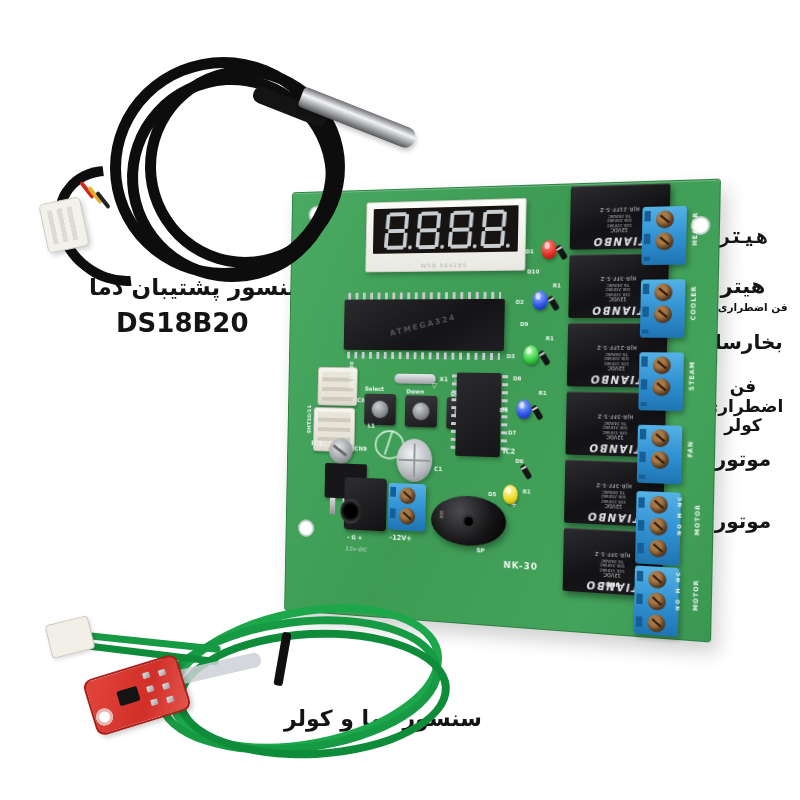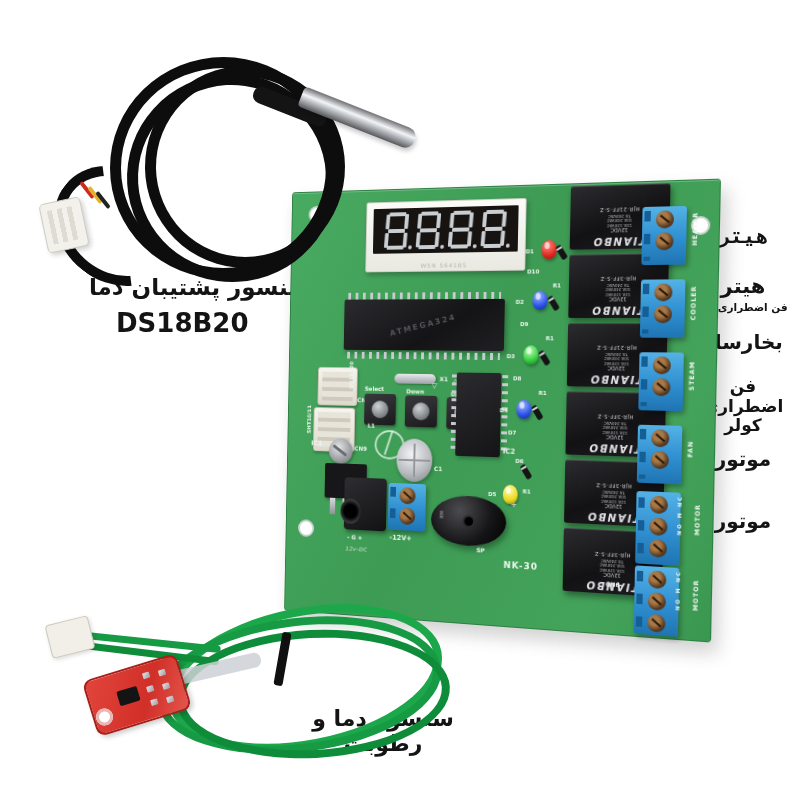--- a/index.html
+++ b/index.html
@@ -450,15 +450,15 @@
       <div class="shtchip"></div>
       <div class="pad" style="left:60px;top:10px;"></div>
       <div class="pad" style="left:60px;top:24px;"></div>
       <div class="pad" style="left:60px;top:38px;"></div>
       <div class="pad" style="left:76px;top:12px;"></div>
       <div class="pad" style="left:76px;top:26px;"></div>
       <div class="pad" style="left:76px;top:40px;"></div>
     </div>
   </div>
 
-  <div class="cap rtl" style="left:278px;top:706px;width:210px;text-align:center;font-size:22px;">سنسور دما و رطوبت</div>
+  <div class="cap rtl" style="left:278px;top:706px;width:210px;text-align:center;font-size:22px;">سنسور دما و کولر</div>
 
 </div>
 
 </body></html>

